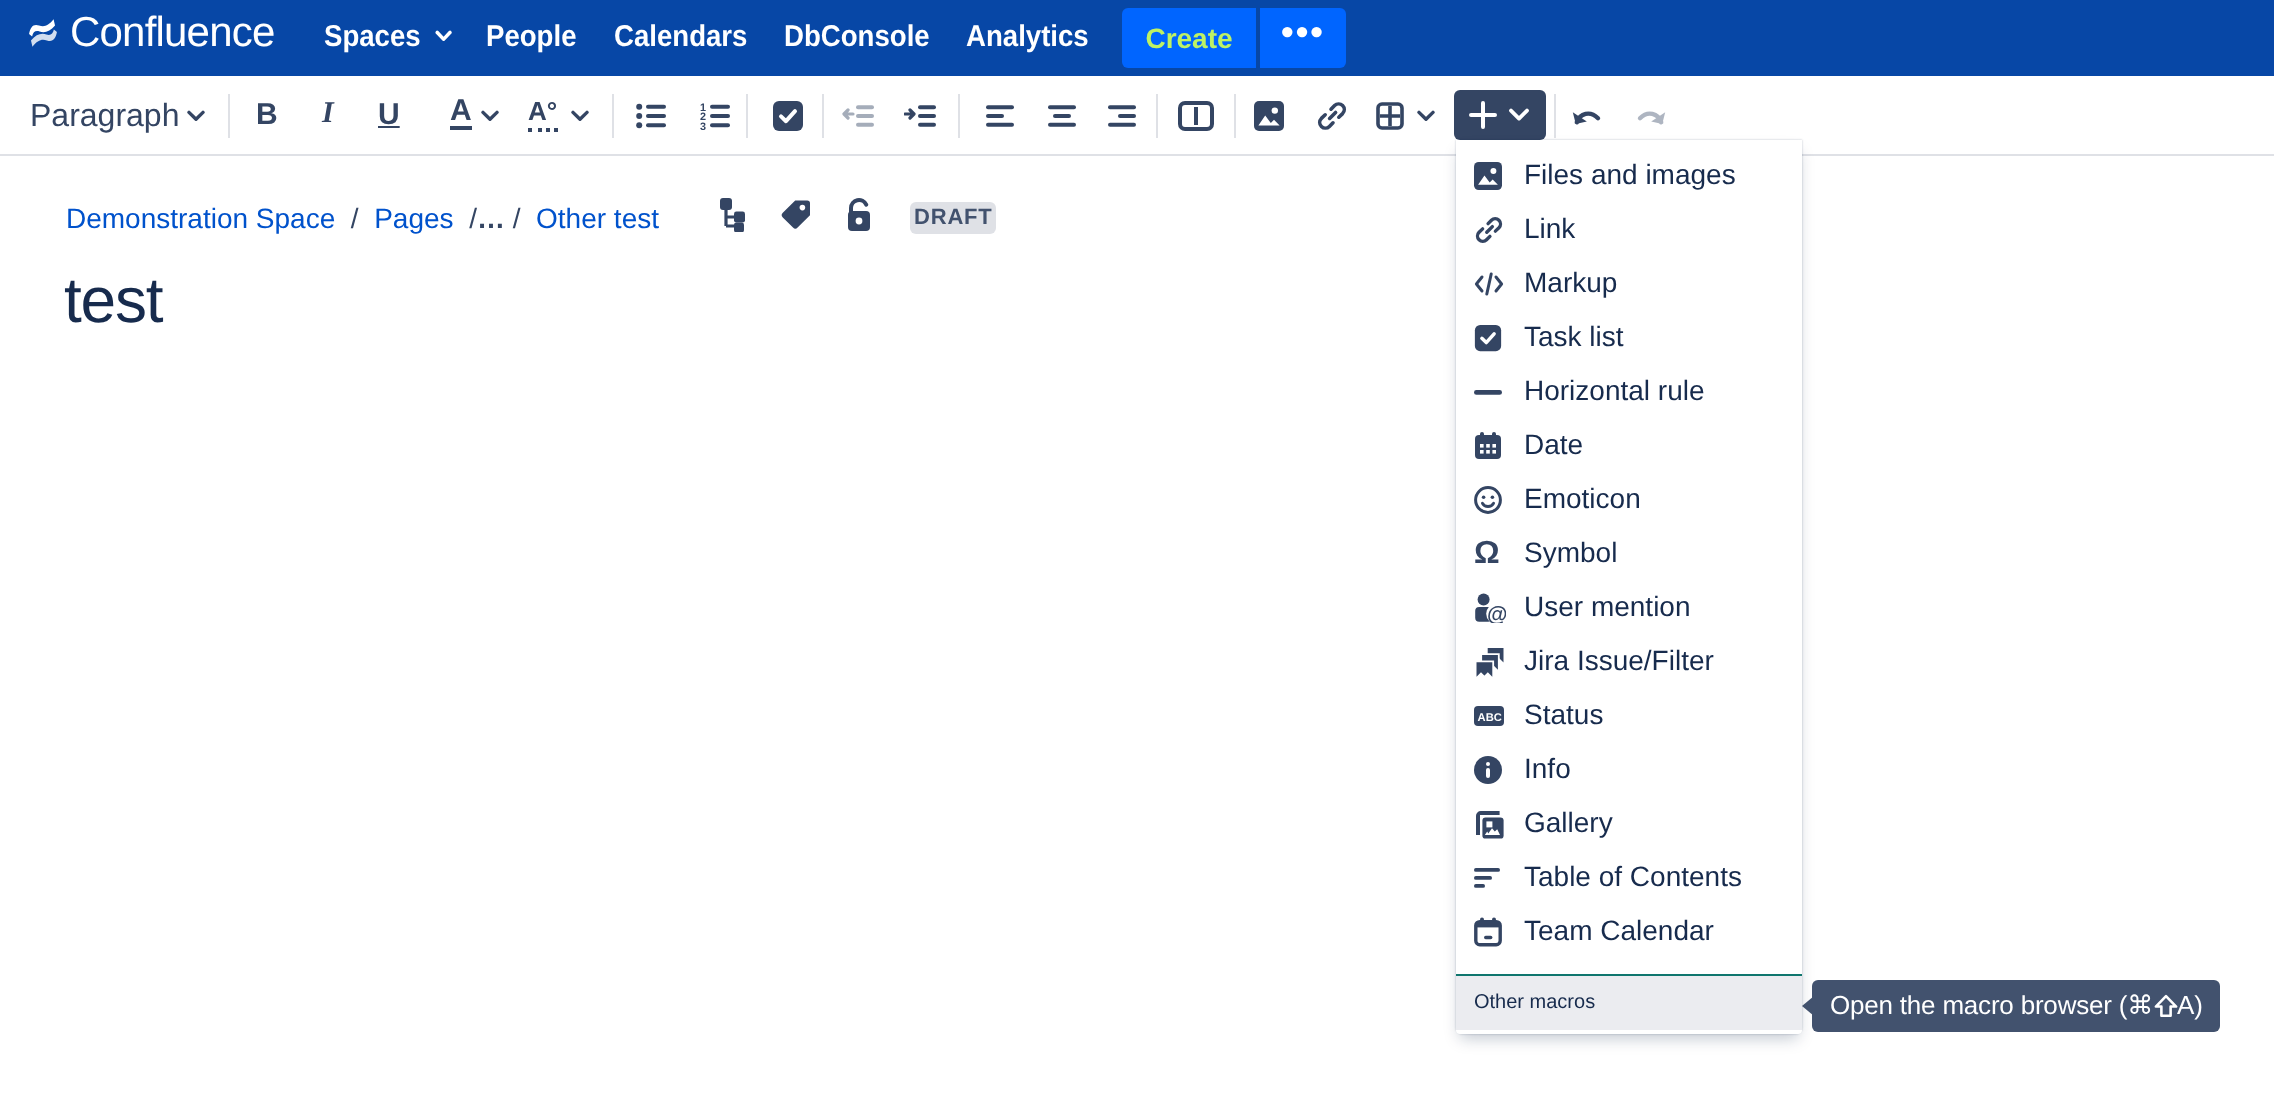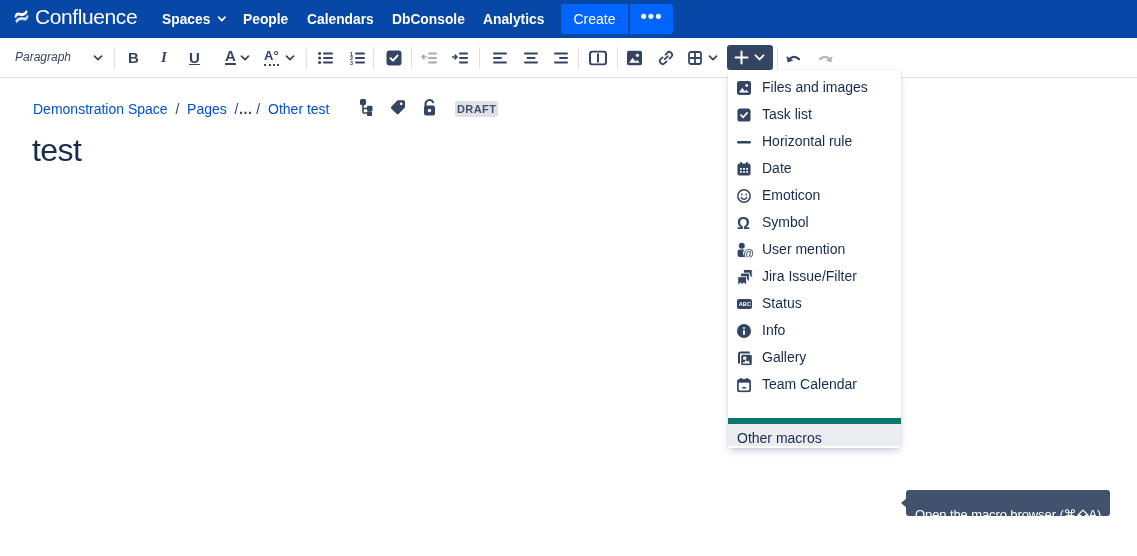--- a/index.html
+++ b/index.html
@@ -5,21 +5,21 @@
   * { margin:0; padding:0; box-sizing:border-box; }
   html,body { width:1137px; height:556px; background:#fff; font-family:"Liberation Sans", sans-serif; overflow:hidden; }
   #page { position:relative; width:1137px; height:556px; }
 
   
   .nav { position:absolute; left:0; top:0; width:1137px; height:38px; background:#0747A6; }
   .nav .logo { position:absolute; left:14px; top:9px; }
   .nav .brand { position:absolute; left:35px; top:5px; color:#fff; font-size:21px; font-weight:400; letter-spacing:-0.4px; }
   .navitem { position:absolute; top:10px; color:#fff; font-size:15px; font-weight:600; display:inline-block; transform:scaleX(0.92); transform-origin:0 50%; }
   .chev-w { display:inline-block; margin-left:7px; vertical-align:2px; }
-  .btn-create { position:absolute; left:561px; top:4px; width:67px; height:30px; background:#0065FF; border-radius:3px 0 0 3px; color:#ffffff; font-size:14px; font-weight:400; text-align:center; line-height:30px; }
+  .btn-create { position:absolute; left:561px; top:4px; width:67px; height:30px; background:#0065FF; border-radius:3px 0 0 3px; color:#bef264; font-size:14px; font-weight:700; text-align:center; line-height:30px; }
   .btn-dots { position:absolute; left:630px; top:4px; width:43px; height:30px; background:#0065FF; border-radius:0 3px 3px 0; color:#fff; text-align:center; }
   .btn-dots span { position:relative; top:2px; font-size:18px; font-weight:700; letter-spacing:1px; }
 
   
   .toolbar { position:absolute; left:0; top:38px; width:1137px; height:40px; background:#fff; border-bottom:1px solid #DFE1E6; }
   .tb { position:absolute; color:#344563; }
   .tsep { position:absolute; top:9px; width:1px; height:22px; background:#DFE1E6; }
   .icn { position:absolute; top:50%; transform:translateY(-50%); }
   .plusbtn { position:absolute; left:727px; top:7px; width:46px; height:25px; background:#344563; border-radius:3px; }
 
@@ -30,25 +30,25 @@
   .bcicon { position:absolute; top:99px; }
 
   
   h1.title { position:absolute; left:32px; top:132px; font-size:32px; font-weight:500; color:#172B4D; letter-spacing:-0.6px; }
 
   
   .menu { position:absolute; left:728px; top:70px; width:173px; background:#fff; border-radius:0 0 3px 3px;
           box-shadow:0 4px 8px -2px rgba(9,30,66,0.25), 0 0 1px rgba(9,30,66,0.31); padding-top:4px; }
   .mi { position:relative; height:27px; line-height:27px; font-size:14px; color:#172B4D; padding-left:34px; white-space:nowrap; }
   .mi svg, .mi .mig { position:absolute; left:9px; top:50%; transform:translateY(-50%); }
-  .mfoot { margin-top:20px; border-top:6px solid #0f766e; background:#EBECF0; height:28px; line-height:28px; font-size:14px; color:#172B4D; padding-left:9px; }
+  .mfoot { margin-top:8px; border-top:1px solid #0f766e; background:#EBECF0; height:28px; line-height:28px; font-size:10px; color:#172B4D; padding-left:9px; }
   .mbot { height:2px; border-radius:0 0 3px 3px; background:#fff; }
 
   
-  .tooltip { position:absolute; left:906px; top:490px; height:26px; background:#42526E; color:#fff; font-size:13px; line-height:26px; padding:12px 9px; border-radius:3px; white-space:nowrap; letter-spacing:-0.1px; }
+  .tooltip { position:absolute; left:906px; top:490px; height:26px; background:#42526E; color:#fff; font-size:13px; line-height:26px; padding:0 9px; border-radius:3px; white-space:nowrap; letter-spacing:-0.1px; }
   .tooltip:before { content:""; position:absolute; left:-5px; top:8px; border:5px solid transparent; border-left:none; border-right:6px solid #42526E; }
 </style>
 </head>
 <body>
 <div id="page">
 
   <div class="nav">
     <svg class="logo" width="15" height="15" viewBox="0 0 15 15" style="transform:rotate(-13deg);">
       <path fill="#fff" d="M0.6 6.4 C2.0 3.2 3.8 1.8 6.4 3.4 C8.8 4.9 10.8 4.6 14.2 2.0 L14.2 5.2 C11.0 7.6 8.4 7.8 6.0 6.4 C4.1 5.3 2.8 5.9 1.8 8.0 Z"></path>
       <path fill="#fff" opacity="0.82" d="M14.4 8.6 C13.0 11.8 11.2 13.2 8.6 11.6 C6.2 10.1 4.2 10.4 0.8 13.0 L0.8 9.8 C4.0 7.4 6.6 7.2 9.0 8.6 C10.9 9.7 12.2 9.1 13.2 7.0 Z"></path>
@@ -59,21 +59,21 @@
         </svg></span>
     <span class="navitem" style="left:243px;">People</span>
     <span class="navitem" style="left:307px;">Calendars</span>
     <span class="navitem" style="left:392px;">DbConsole</span>
     <span class="navitem" style="left:483px;">Analytics</span>
     <div class="btn-create">Create</div>
     <div class="btn-dots"><span>•••</span></div>
   </div>
 
   <div class="toolbar">
-    <span class="tb" style="left:15px; top:12px; font-size:12px;font-style:italic;">Paragraph</span>
+    <span class="tb" style="left:15px; top:12px; font-size:16px;">Paragraph</span>
     <svg class="icn" style="left:93px;" width="10" height="6" viewBox="0 0 10 6">
         <path d="M1.5 1.2 L5 4.6 L8.5 1.2" stroke="#344563" stroke-width="1.7" fill="none" stroke-linecap="round" stroke-linejoin="round"></path>
       </svg>
     <div class="tsep" style="left:114px;"></div>
 
     <span class="tb" style="left:128px; top:11px; font-size:15px; font-weight:700;">B</span>
     <span class="tb" style="left:161px; top:11px; font-size:15px; font-weight:700; font-style:italic; font-family:'Liberation Serif',serif;">I</span>
     <span class="tb" style="left:189px; top:11px; font-size:15px; font-weight:600; text-decoration:underline;">U</span>
     <span class="tb" style="left:225px; top:10px; font-size:15px; font-weight:600; border-bottom:2px solid #344563; line-height:15px;">A</span>
     <svg class="icn" style="left:240px;" width="10" height="6" viewBox="0 0 10 6">
@@ -217,20 +217,36 @@
   <h1 class="title">test</h1>
 
   <div class="menu">
     <div class="mi">
       <svg width="14" height="14" viewBox="0 0 15 15">
           <rect x="0" y="0" width="15" height="15" rx="2.5" fill="#344563"></rect>
           <circle cx="10.4" cy="4.8" r="1.6" fill="#fff"></circle>
           <path d="M2.2 12.2 L5.6 7.2 L8.4 11 L10 9.4 L12.8 12.2 Z" fill="#fff"></path>
         </svg>
       Files and images
+    </div>
+    <div class="mi">
+      <svg width="15" height="15" viewBox="0 0 16 16">
+          <g stroke="#344563" stroke-width="1.8" fill="none" stroke-linecap="round">
+            <path d="M6.8 9.2 L9.8 6.2"></path>
+            <path d="M7.5 4.6 L9.3 2.8 a2.8 2.8 0 0 1 4 4 L11.4 8.6"></path>
+            <path d="M8.5 11.4 L6.7 13.2 a2.8 2.8 0 0 1 -4-4 L4.6 7.4"></path>
+          </g>
+        </svg>
+      Link
+    </div>
+    <div class="mi">
+      <svg width="15" height="12" viewBox="0 0 15 12">
+          <path d="M4 2.5 L1.2 6 L4 9.5 M11 2.5 L13.8 6 L11 9.5 M8.6 1 L6.4 11" stroke="#344563" stroke-width="1.5" fill="none" stroke-linecap="round" stroke-linejoin="round"></path>
+        </svg>
+      Markup
     </div>
     <div class="mi">
       <svg width="14" height="14" viewBox="0 0 16 16">
           <rect x="0.5" y="0.5" width="15" height="15" rx="3" fill="#344563"></rect>
           <path d="M4.5 8.2 L7 10.6 L11.5 5.6" stroke="#fff" stroke-width="2" fill="none" stroke-linecap="round" stroke-linejoin="round"></path>
         </svg>
       Task list
     </div>
     <div class="mi">
       <svg width="14" height="4" viewBox="0 0 14 4">
@@ -305,20 +321,28 @@
       <svg width="15" height="15" viewBox="0 0 15 15">
           <path d="M1 13 L1 3.4 A2.4 2.4 0 0 1 3.4 1 L12.8 1 L12.8 3 L3 3 L3 13 Z" fill="#344563"></path>
           <rect x="4.2" y="4.2" width="10.6" height="10.6" rx="1.6" fill="#344563"></rect>
           <rect x="6.2" y="6.2" width="3" height="3" fill="#fff"></rect>
           <path d="M6.6 13 L9 9.6 L10.4 11.3 L11.6 10.1 L13 13 Z" fill="#fff"></path>
           <path d="M5.4 13 L6.6 11.3 L7.6 13 Z" fill="#fff"></path>
         </svg>
       Gallery
     </div>
     <div class="mi">
+      <svg width="14" height="12" viewBox="0 0 14 12">
+          <rect x="0" y="1" width="13" height="1.9" rx="0.95" fill="#344563"></rect>
+          <rect x="0" y="5" width="9" height="1.9" rx="0.95" fill="#344563"></rect>
+          <rect x="0" y="9" width="5.5" height="1.9" rx="0.95" fill="#344563"></rect>
+        </svg>
+      Table of Contents
+    </div>
+    <div class="mi">
       <svg width="14" height="15" viewBox="0 0 14 15">
           <rect x="3" y="0.2" width="2" height="3" rx="1" fill="#344563"></rect>
           <rect x="9" y="0.2" width="2" height="3" rx="1" fill="#344563"></rect>
           <rect x="0.9" y="2.3" width="12.2" height="11.6" rx="2" fill="none" stroke="#344563" stroke-width="1.7"></rect>
           <rect x="1" y="2.4" width="12" height="2.8" fill="#344563"></rect>
           <rect x="5" y="9.4" width="4.2" height="1.7" rx="0.85" fill="#344563"></rect>
         </svg>
       Team Calendar
     </div>
     <div class="mfoot">Other macros</div>

